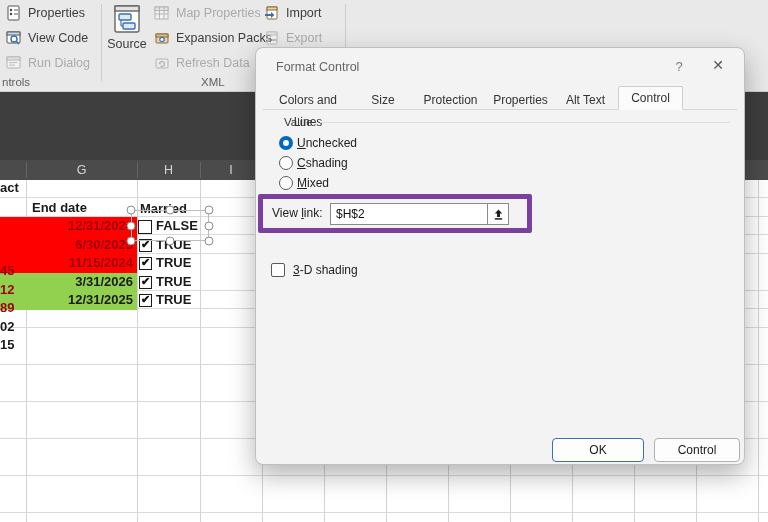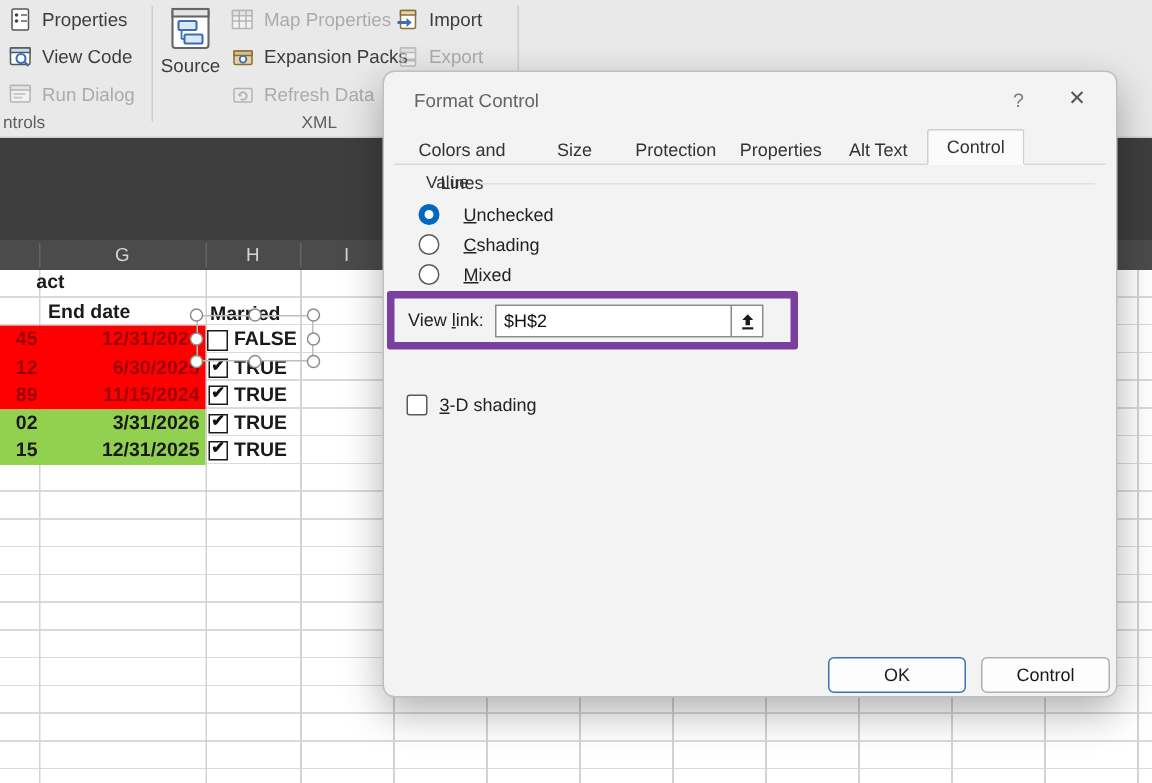--- a/index.html
+++ b/index.html
@@ -41,24 +41,24 @@
       linear-gradient(#d3d3d3,#d3d3d3),
       repeating-linear-gradient(to right,#d3d3d3 0 1px,transparent 1px 62px),
       repeating-linear-gradient(to bottom,transparent 0 17.5px,#dadada 17.5px 18.5px);
     background-size:1px 100%,1px 100%,568px 100%,100% 100%;
     background-position:26px 0,137px 0,200px 0,0 0;
     background-repeat:no-repeat,no-repeat,no-repeat,repeat;
     font-size:13px; font-weight:600; color:#1a1a1a; }
   .fill-red { position:absolute; left:0; top:37px; width:137px; height:55.5px; background:#fe0000; }
   .fill-green { position:absolute; left:0; top:92.5px; width:137px; height:37px; background:#92d050; }
   .cell { position:absolute; height:18.5px; line-height:18.5px; white-space:nowrap; overflow:hidden; }
-  .t-act { left:0; top:-1px; width:43px; text-align:right; }
+  .t-act { left:0; top:-1px; width:43px; text-align:left; }
   .t-enddate { left:32px; top:19px; }
   .t-married { left:140px; top:20px; }
-  .num { left:0; width:25px; text-align:right; }
+  .num { left:0; width:25px; text-align:left;margin-top:45px; }
   .date { left:30px; width:103px; text-align:right; }
   .redtxt { color:#9c0006; }
   .val { left:156px; }
   .cbxcell { position:absolute; left:139px; width:13px; height:13px; background:#fff;
     border:1.6px solid #1a1a1a; font-size:11px; line-height:9px; text-align:center; font-weight:700; color:#111; }
   .rowy0 { top:37px; } .rowy1 { top:55.5px; } .rowy2 { top:74px; } .rowy3 { top:92.5px; } .rowy4 { top:111px; }
   .cby0 { top:40px; left:138px; width:14px; height:14px; } .cby1 { top:58.5px; } .cby2 { top:77px; } .cby3 { top:95.5px; } .cby4 { top:114px; }
 
   
   .sel-rect { position:absolute; left:131px; top:30px; width:78px; height:31px;
@@ -76,21 +76,21 @@
   .tabline { position:absolute; left:7px; right:7px; top:61px; height:1px; background:#d7d7d7; }
   .tabstrip { position:absolute; left:7px; top:39px; height:23px; display:flex; align-items:flex-end; }
   .tab { height:22px; line-height:22px; text-align:center; color:#333; font-size:12px;
     border:1px solid transparent; position:relative; }
   .tab.w0 { width:90px; } .tab.w1 { width:60px; } .tab.w2 { width:75px; }
   .tab.w3 { width:65px; } .tab.w4 { width:65px; } .tab.w5 { width:65px; }
   .tab.active { background:#fbfbfb; border:1px solid #cfcfcf; border-bottom-color:#fbfbfb;
     border-radius:2px 2px 0 0; height:24px; line-height:23px; z-index:2; }
   .value-label { position:absolute; left:28px; top:68px; font-size:11.5px; color:#333; }
   .value-line { position:absolute; left:64px; right:14px; top:74px; height:1px; background:#e0dede; }
-  .radio-row { position:absolute; left:23px; display:flex; align-items:center; gap:16px; height:16px; }
+  .radio-row { position:absolute; left:23px; display:flex; align-items:center; gap:4px; height:16px; }
   .ry0 { top:87px; } .ry1 { top:107px; } .ry2 { top:127px; }
   .rdot { width:14px; height:14px; border-radius:50%; border:1px solid #5a5a5a; background:#fff; flex:none; }
   .radio-row.on .rdot { border:4.5px solid #0069bf; }
   .u { text-decoration:underline; }
   .hl { position:absolute; left:2px; top:146px; width:274px; height:39px;
     border:5px solid #7b3fa0; border-radius:2px; }
   .cl-label { position:absolute; left:16px; top:158px; }
   .cl-field { position:absolute; left:74px; top:155px; width:179px; height:22px;
     background:#fff; border:1px solid #8a8a8a; }
   .cl-input { position:absolute; left:0; top:0; width:156px; height:20px; border:0; outline:0;

